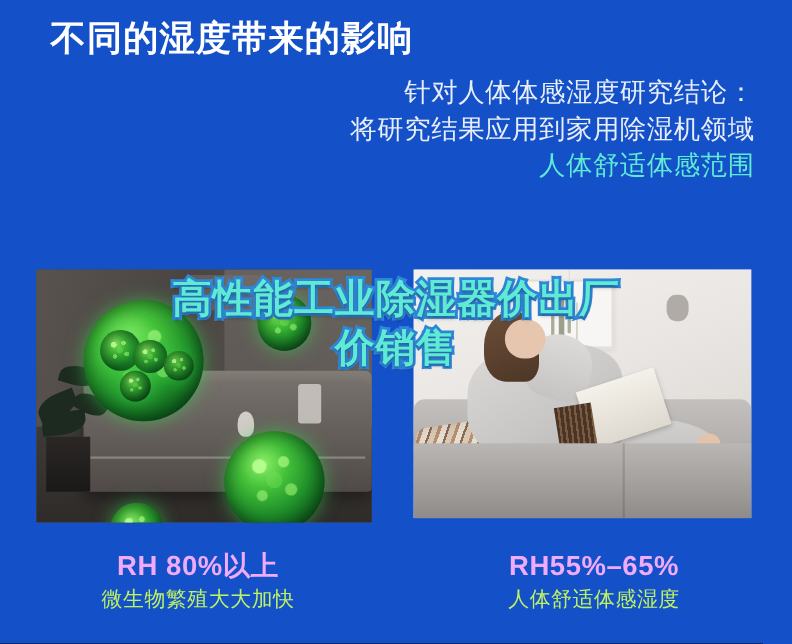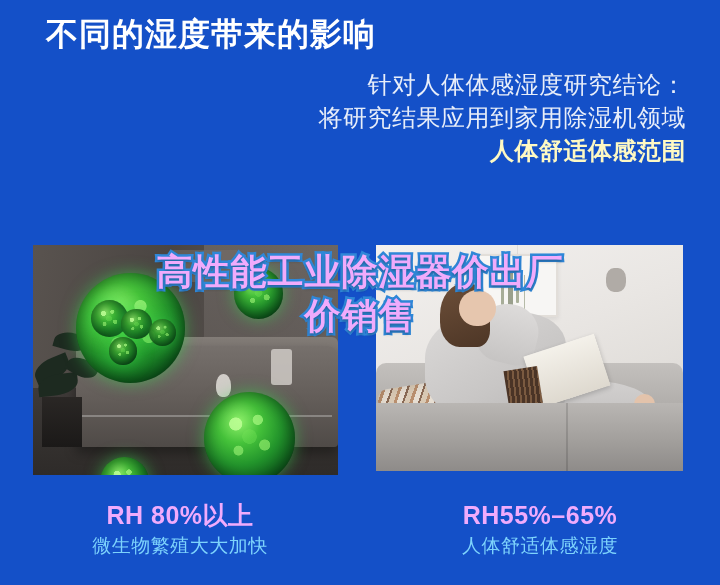--- a/index.html
+++ b/index.html
@@ -45,22 +45,22 @@
     line-height: 33px;
     letter-spacing: 0.5px;
     white-space: nowrap;
   }
   .body-line .strong {
     font-weight: 700;
     color: #ffffff;
     letter-spacing: 0px;
   }
   .body-line.bold {
-    font-weight: 700;
-    color: #fef9c3;
+    font-weight: 400;
+    color: #5eead4;
   }
 
   
   .photos {
     position: absolute;
     left: 0;
     top: 245px;
     width: 720px;
     height: 232px;
   }
@@ -255,21 +255,21 @@
     width: 720px;
     text-align: center;
     pointer-events: none;
   }
   .wm-line {
     display: block;
     font-size: 36px;
     font-weight: 700;
     line-height: 44px;
     letter-spacing: 1px;
-    color: #f0abfc;
+    color: #5eead4;
     -webkit-text-stroke: 5px #2f87d8;
     paint-order: stroke fill;
     text-shadow: 0 2px 3px rgba(0,0,0,.28);
   }
 
   
   .captions {
     position: absolute;
     left: 0;
     top: 498px;
@@ -284,21 +284,21 @@
   .cap-main {
     display: block;
     color: #f0abfc;
     font-size: 25px;
     font-weight: 700;
     line-height: 34px;
     letter-spacing: 0.5px;
   }
   .cap-sub {
     display: block;
-    color: #7dd3fc;
+    color: #bef264;
     font-size: 19px;
     font-weight: 400;
     line-height: 28px;
     letter-spacing: 0.5px;
   }
 </style>
 </head>
 <body>
 
 <div class="poster">

